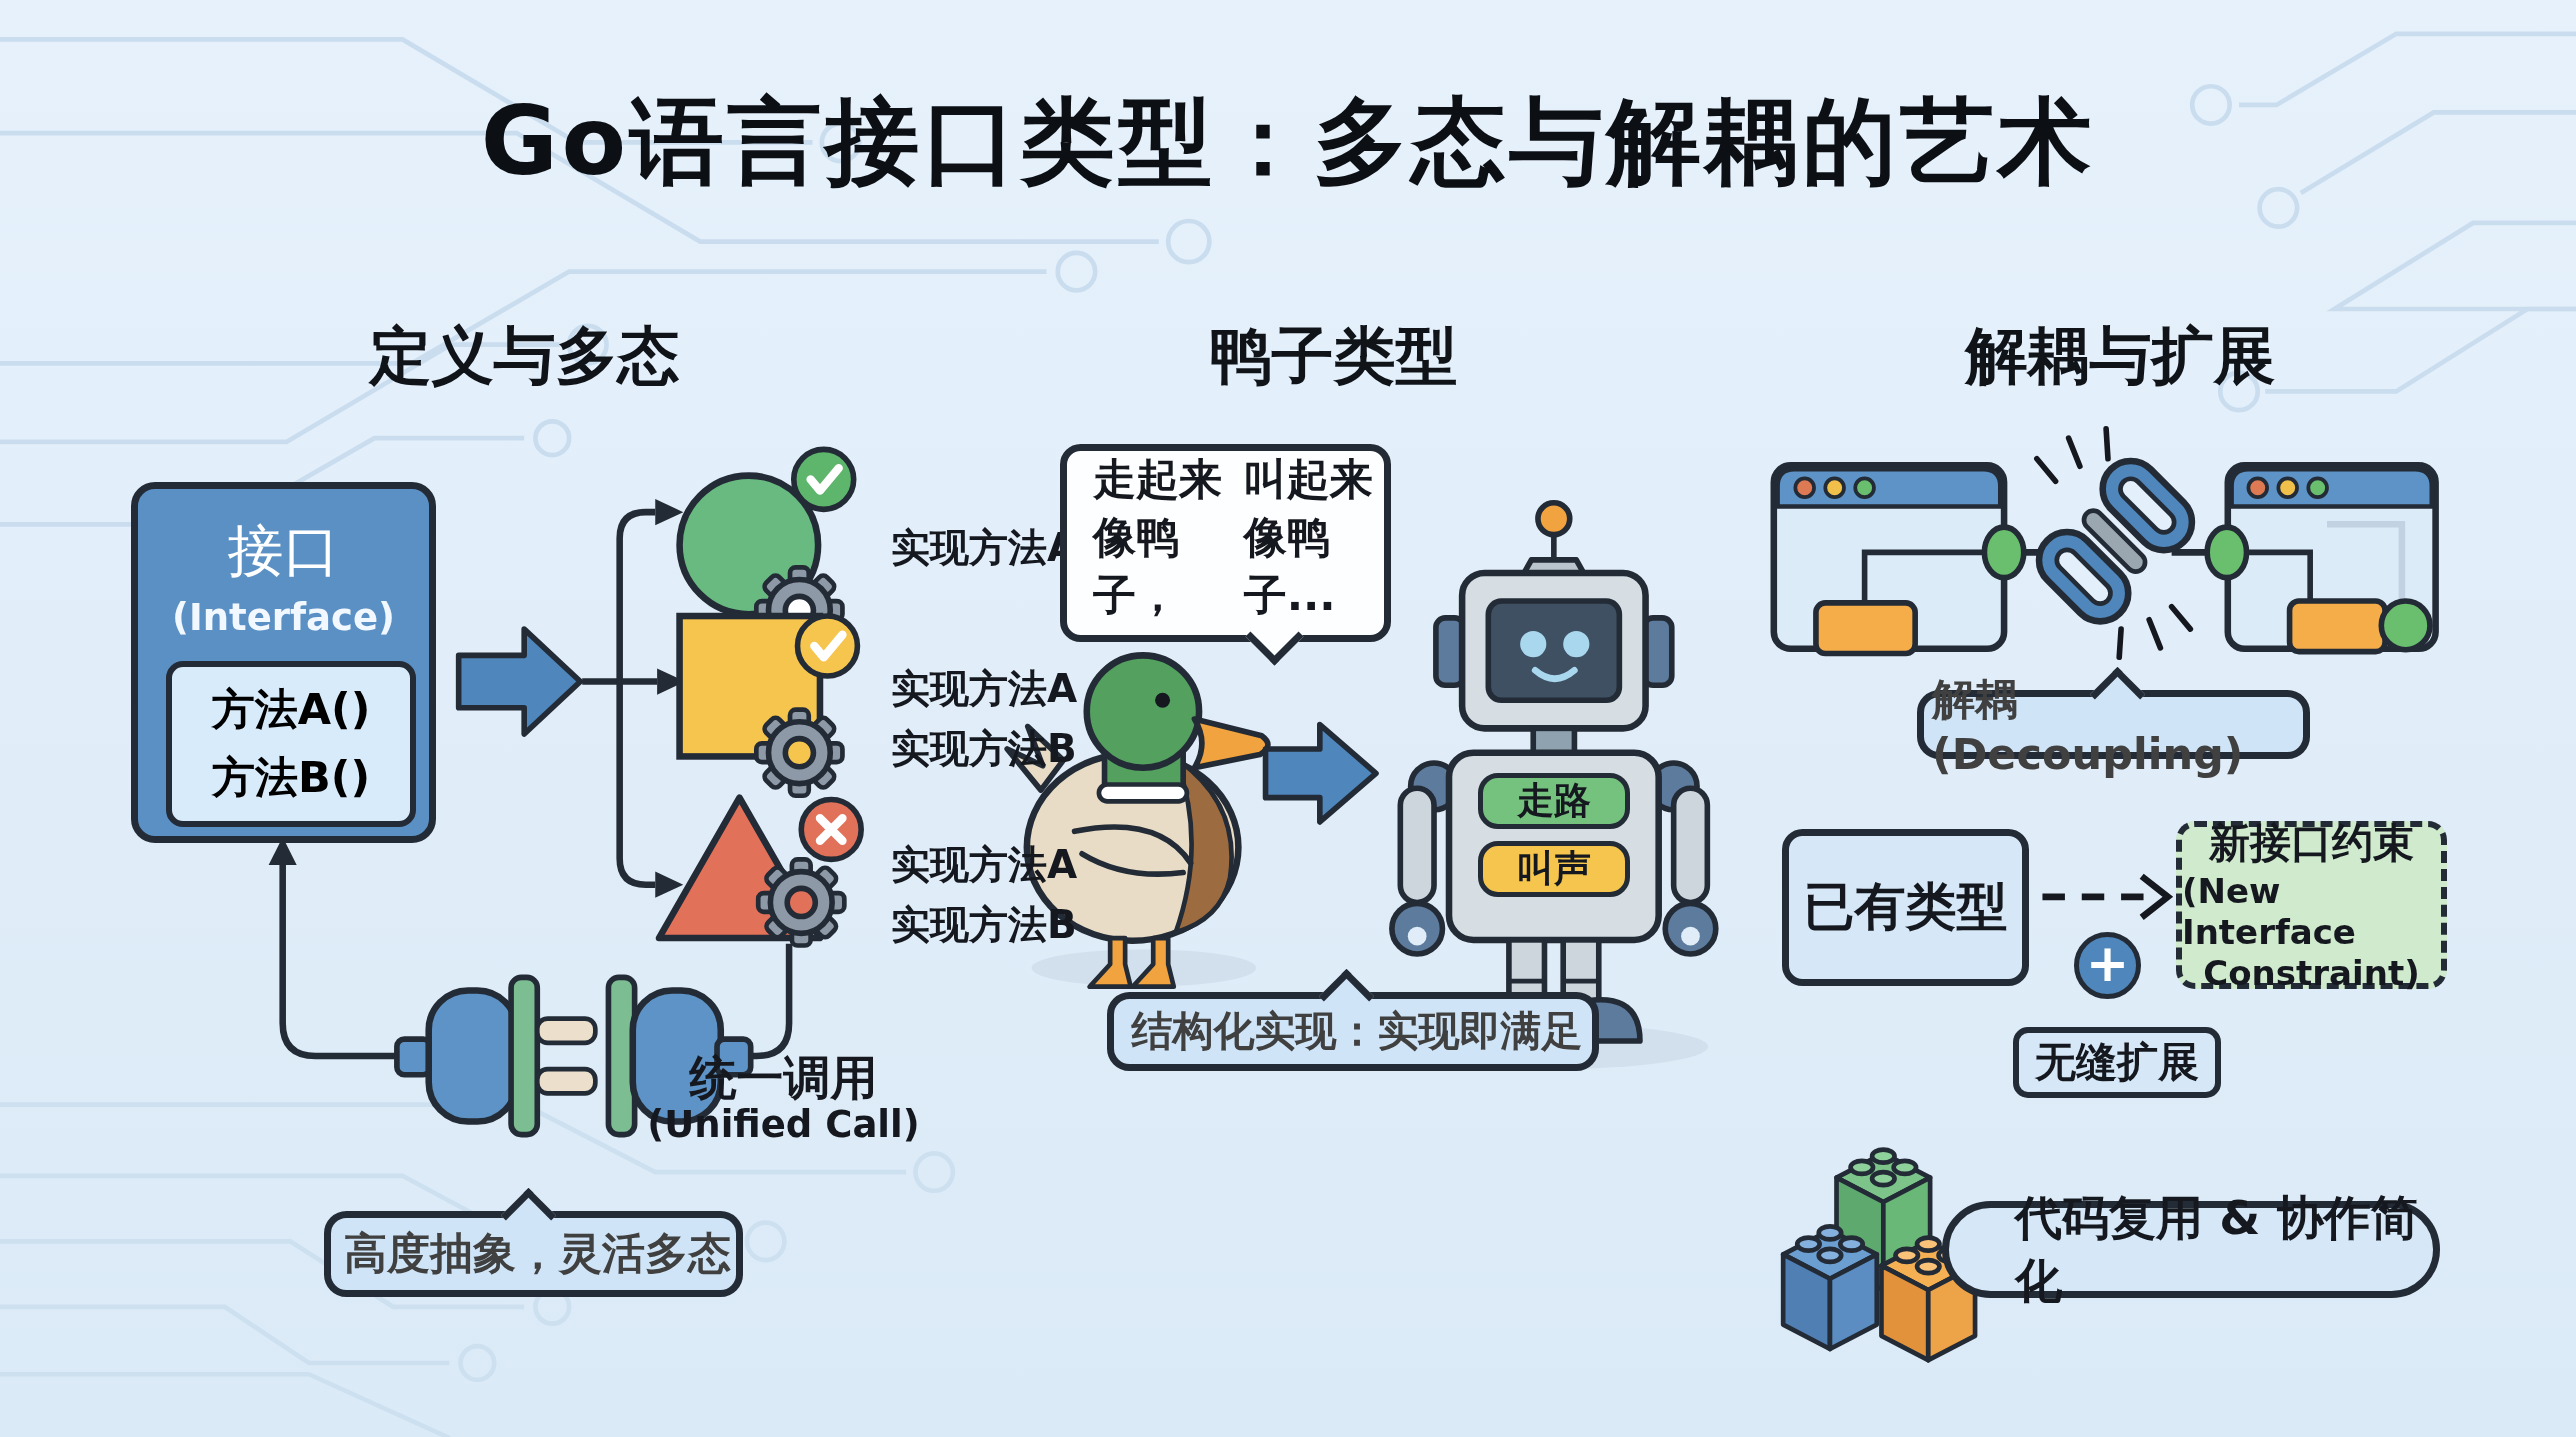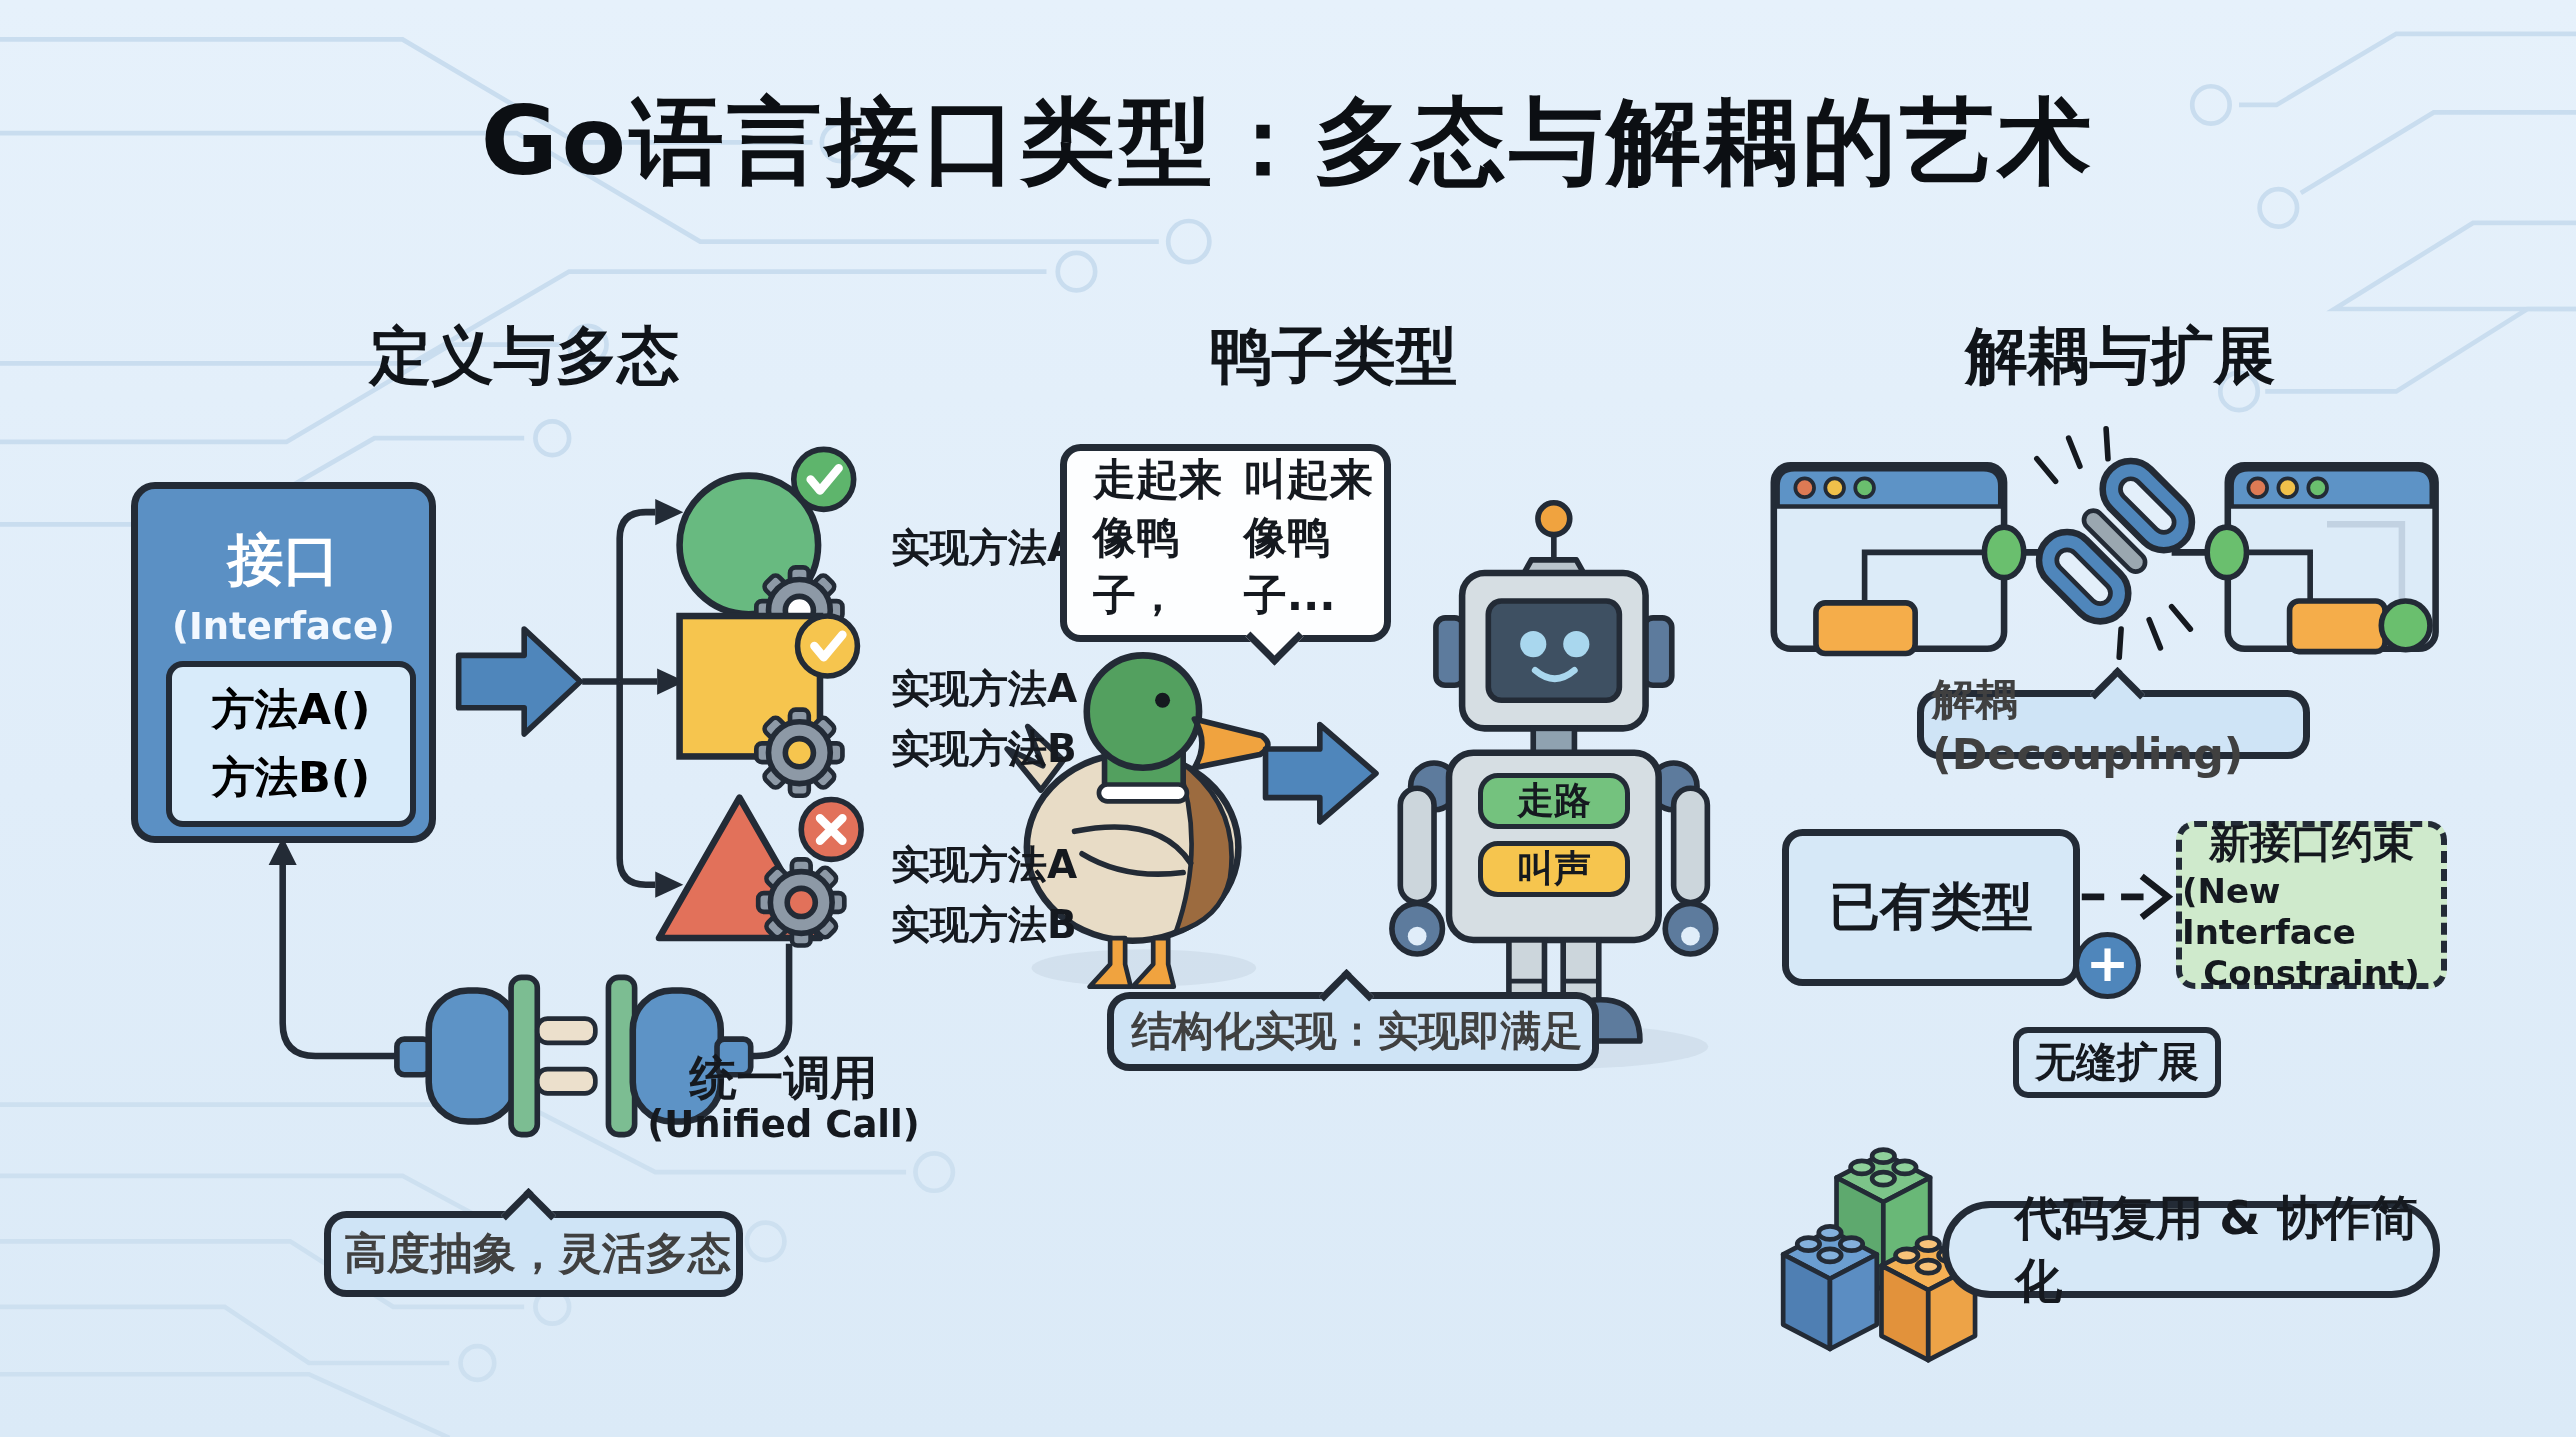--- a/index.html
+++ b/index.html
@@ -7,21 +7,21 @@
     background:linear-gradient(180deg,#e6f1fb 0%,#e0edf9 55%,#dbeaf7 100%);
     font-family:"DejaVu Sans","Liberation Sans",sans-serif;color:#15191f;}
   .layer{position:absolute;left:0;top:0;width:2576px;height:1438px;pointer-events:none;}
   .abs{position:absolute;box-sizing:border-box;}
   .page-title{left:0;top:79px;width:2576px;text-align:center;font-size:94px;font-weight:900;
     letter-spacing:3.7px;color:#0c0f13;}
   .col-header{top:298px;width:487px;text-align:center;font-size:62px;font-weight:900;color:#101419;margin-top:16px;}
   
   .iface{left:131px;top:482px;width:305px;height:361px;background:#5b90c4;border:7.5px solid #232b36;
     border-radius:24px;text-align:center;}
-  .iface-title{margin-top:34px;font-size:56px;font-weight:700;color:#fff;}
+  .iface-title{margin-top:25px;font-size:56px;font-weight:400;color:#fff;}
   .iface-sub{margin-top:5.6px;font-size:37px;font-weight:700;color:#f2f8ff;}
   .iface-methods{position:absolute;left:28px;top:172px;width:238px;height:154px;background:#d8ebfa;
     border:6.6px solid #232b36;border-radius:17px;font-size:43px;font-weight:900;color:#000000;
     display:flex;flex-direction:column;justify-content:center;gap:9.4px;}
   .impl-label{font-size:39px;font-weight:900;color:#15191f;line-height:56px;white-space:nowrap;}
   .ucall-zh{left:629px;top:1047px;width:309px;text-align:center;font-size:47px;font-weight:900;}
   .ucall-en{left:629px;top:1103px;width:309px;text-align:center;font-size:37px;font-weight:700;}
   
   .bubble{background:#cfe4f6;border:7.5px solid #232b36;border-radius:22.5px;display:flex;
     align-items:center;justify-content:center;font-weight:900;color:#404040;padding-left:8px;}
@@ -37,21 +37,21 @@
     border-radius:20.6px;padding-left:26px;display:flex;flex-direction:row;justify-content:center;
     gap:13px;font-size:43px;font-weight:900;}
   .bubble-duck::after{content:"";position:absolute;bottom:-21.5px;left:187px;width:34px;height:34px;
     background:#fdfeff;border-right:7.5px solid #232b36;border-bottom:7.5px solid #232b36;transform:rotate(45deg);}
   
   .rbadge{width:152px;height:56px;border:5.6px solid #232b36;border-radius:20px;display:flex;
     align-items:center;justify-content:center;font-size:37px;font-weight:900;}
   .rbadge-walk{left:1478px;top:773px;background:#74c27e;}
   .rbadge-quack{left:1478px;top:841px;background:#f6c54e;}
   
-  .box-existing{left:1782px;top:829px;width:298px;height:157px;background:#d6e8f7;border:7.5px solid #232b36;
+  .box-existing{left:1782px;top:829px;width:247px;height:157px;background:#d6e8f7;border:7.5px solid #232b36;
     border-radius:20.6px;display:flex;align-items:center;justify-content:center;font-size:51px;font-weight:900;}
   .box-newiface{left:2176px;top:821px;width:271px;height:168px;background:#cfeacc;border:6.6px dashed #232b36;
     border-radius:19px;display:flex;flex-direction:column;align-items:center;justify-content:center;}
   .ni-zh{font-size:41px;font-weight:900;}
   .ni-en{font-size:34px;font-weight:800;line-height:41px;}
   .plus-circle{left:2074px;top:932px;width:67px;height:67px;background:#4f86bb;border:5.6px solid #232b36;
     border-radius:50%;color:#fff;font-size:52px;font-weight:900;display:flex;align-items:center;
     justify-content:center;line-height:0;padding-bottom:5.6px;}
   .box-seamless{left:2013px;top:1027px;width:208px;height:71px;background:#d6e8f7;border:6.6px solid #232b36;
     border-radius:15px;display:flex;align-items:center;justify-content:center;font-size:41px;font-weight:900;}

